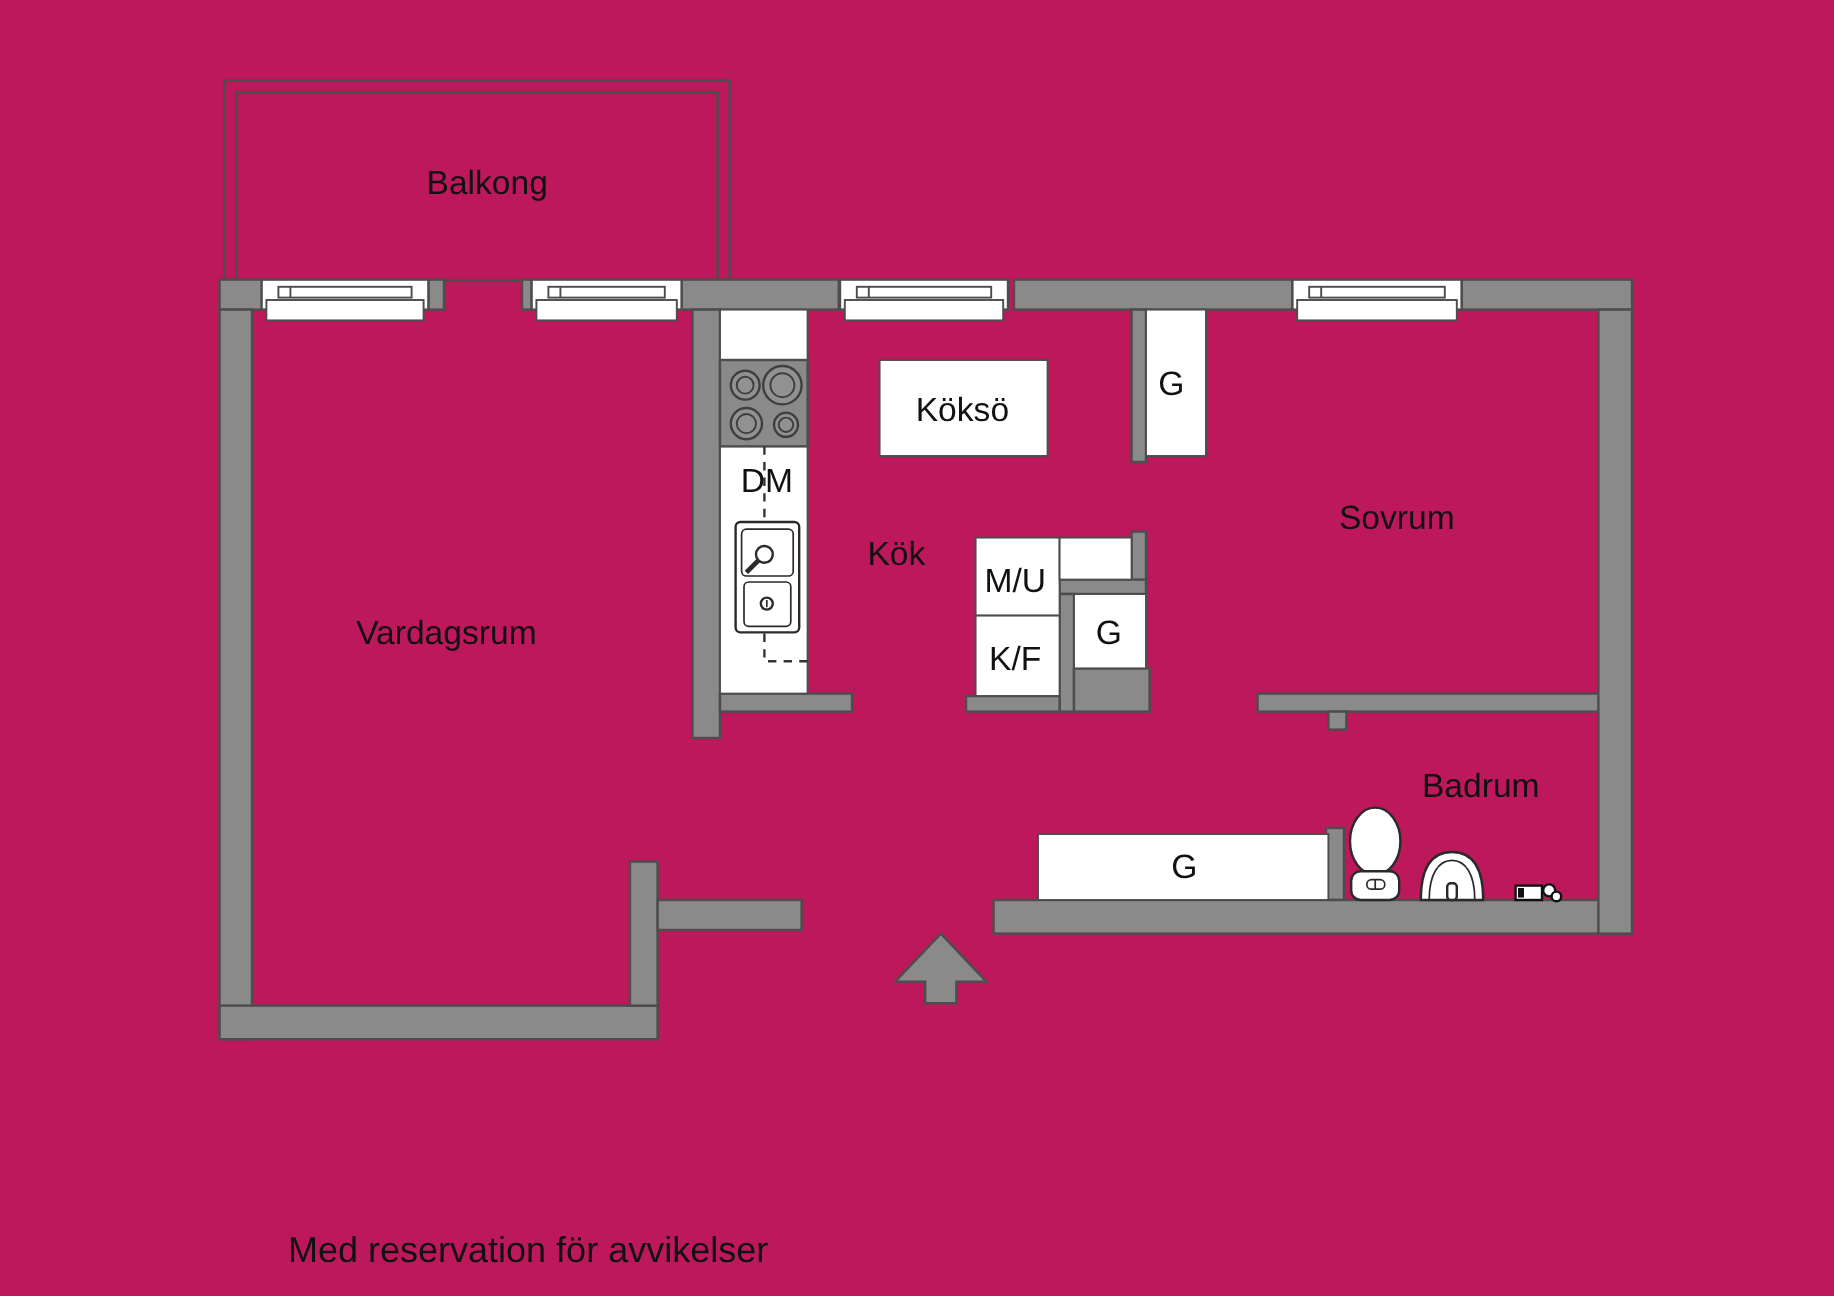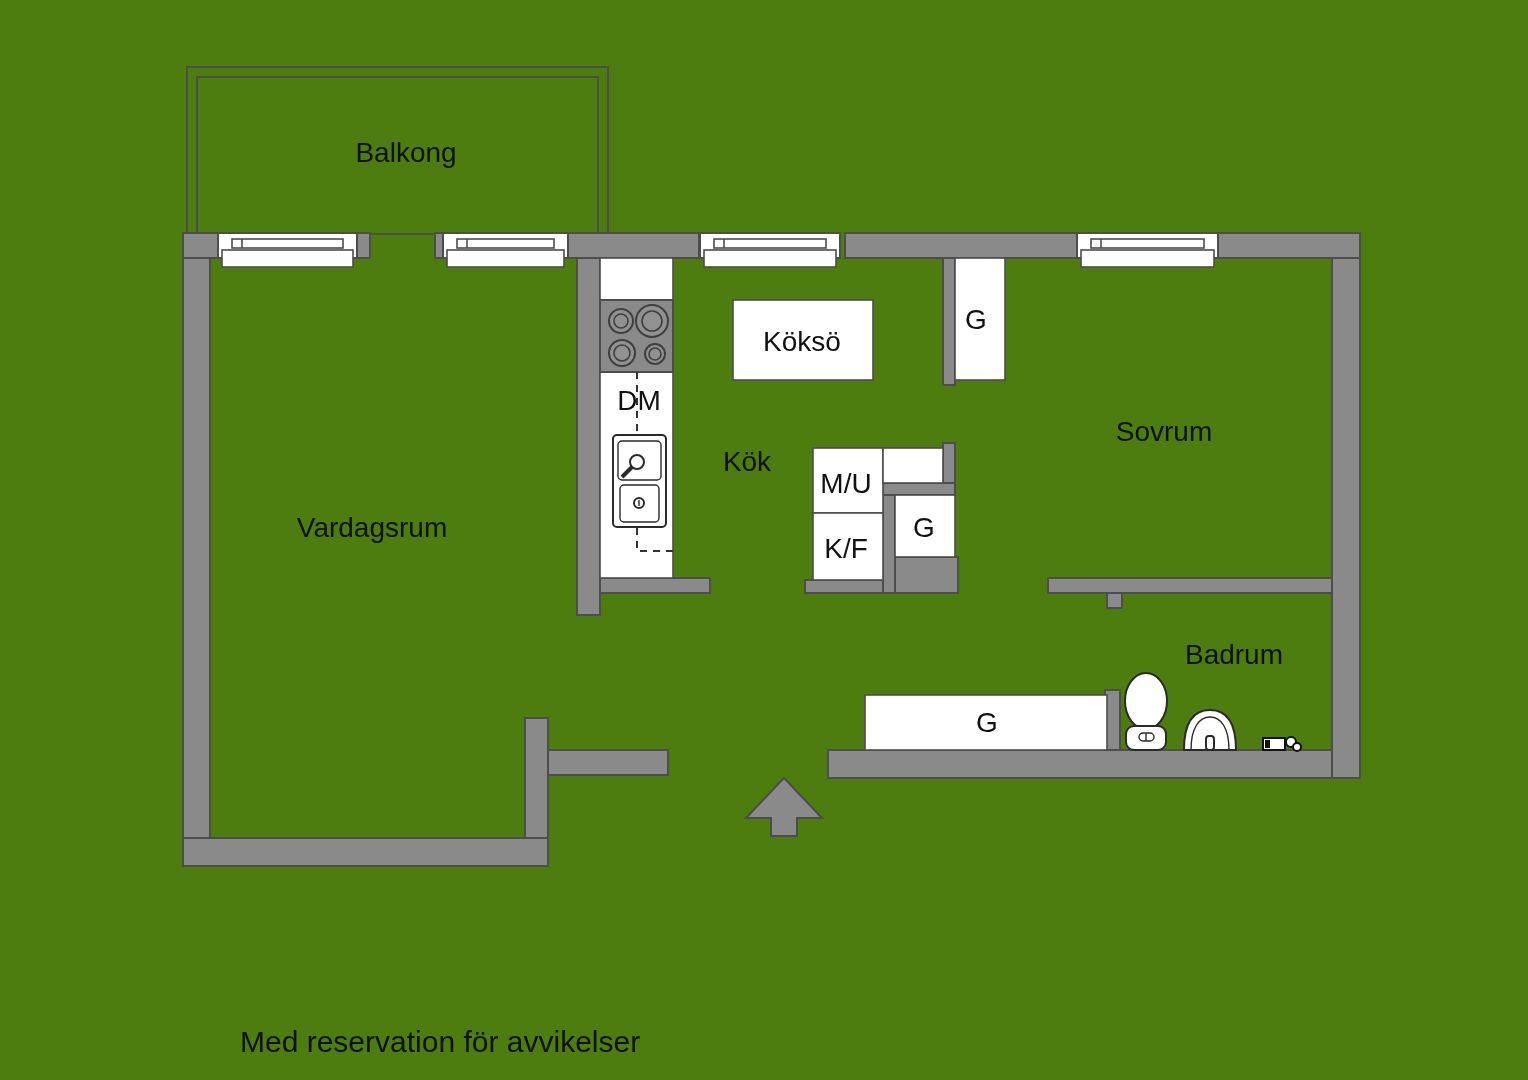--- a/index.html
+++ b/index.html
@@ -1,16 +1,16 @@
 <!DOCTYPE html>
 <html><head>
 <meta charset="utf-8">
 <style>
   html,body{margin:0;padding:0;background:#ffffff;}
-  .page{position:relative;width:1528px;height:1080px;background:#4d7c0f;overflow:hidden;}
+  .page{position:relative;width:1528px;height:1080px;background:#be185d;overflow:hidden;}
   svg{display:block;}
   .wall{fill:#8a8a8a;stroke:#4d4d4d;stroke-width:2;}
   .openbox{fill:#ffffff;stroke:#4d4d4d;stroke-width:2;}
   .thinbox{fill:#ffffff;stroke:#4d4d4d;stroke-width:1.6;}
   .outline{fill:none;stroke:#4d4d4d;stroke-width:2;}
   .fixture{fill:#ffffff;stroke:#2a2a2a;stroke-width:2;}
   .fixture-thin{fill:none;stroke:#2a2a2a;stroke-width:1.4;}
   .burner{fill:#919191;stroke:#3f3f3f;stroke-width:2;}
   .burner-inner{fill:none;stroke:#3f3f3f;stroke-width:1.6;}
   .dash{fill:none;stroke:#333333;stroke-width:2;stroke-dasharray:7 6;}

